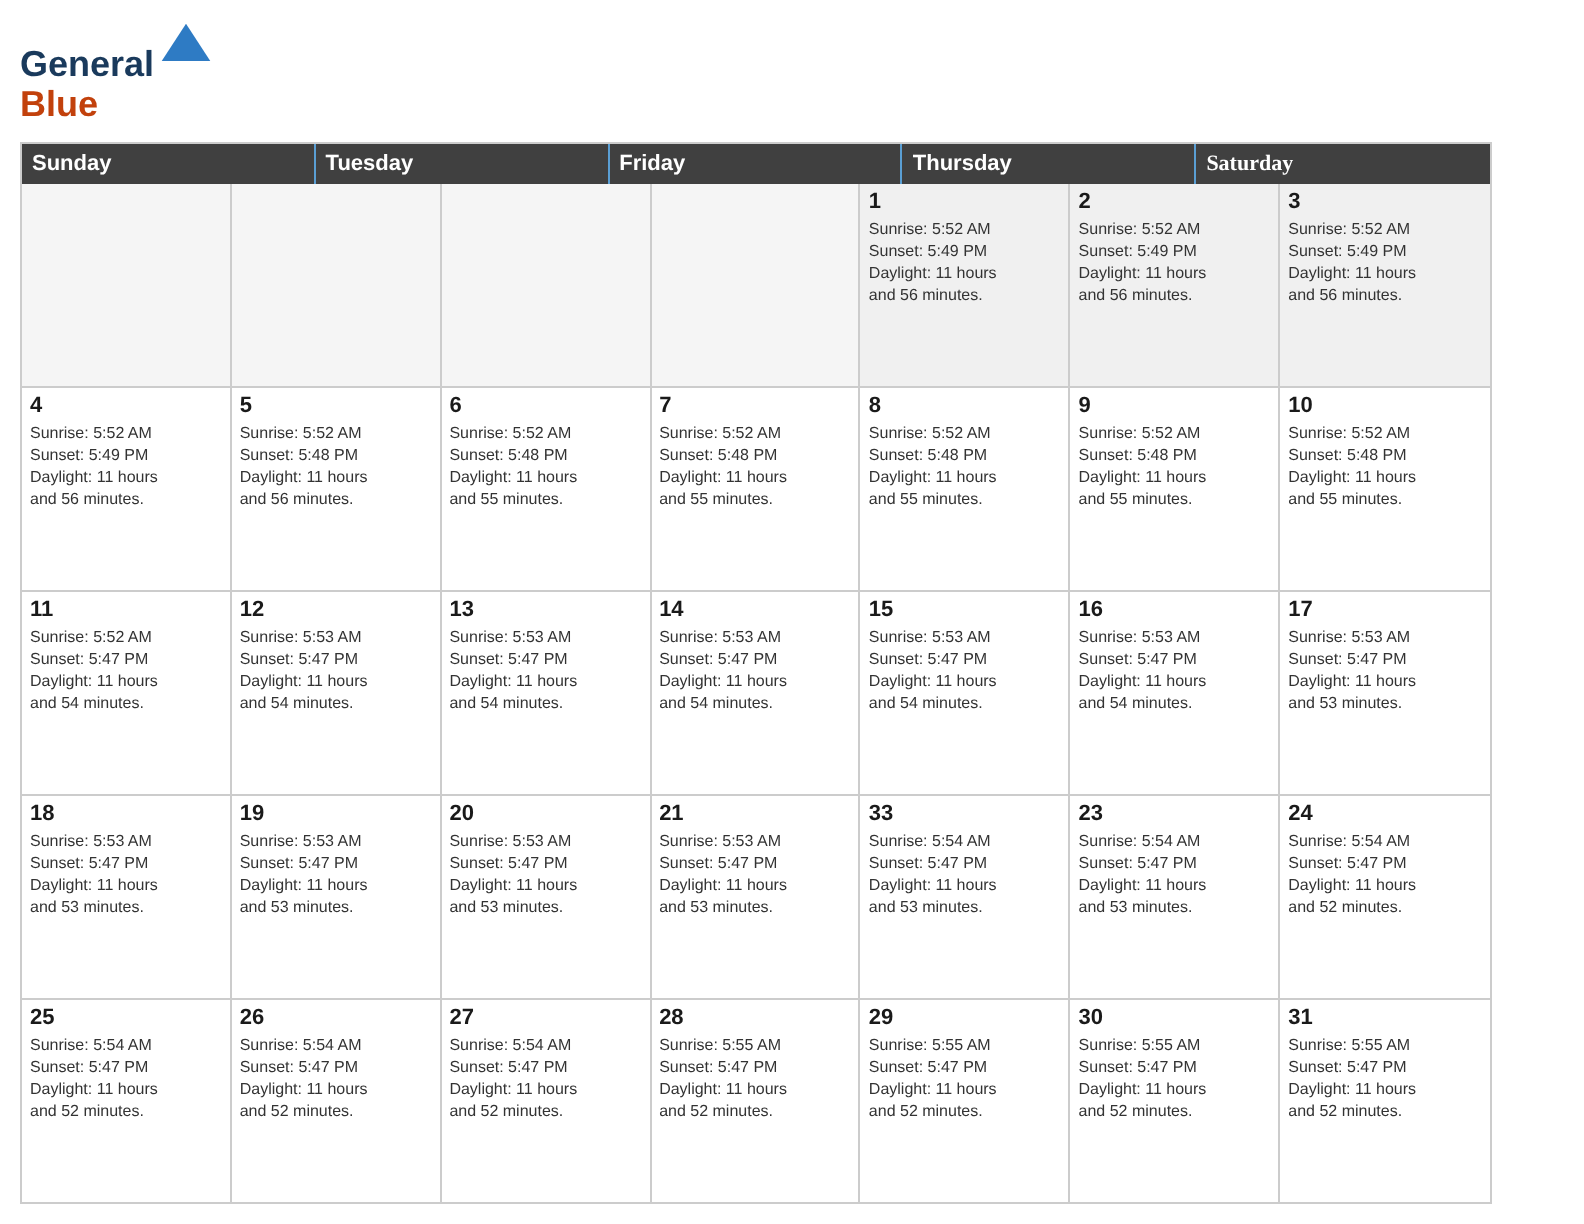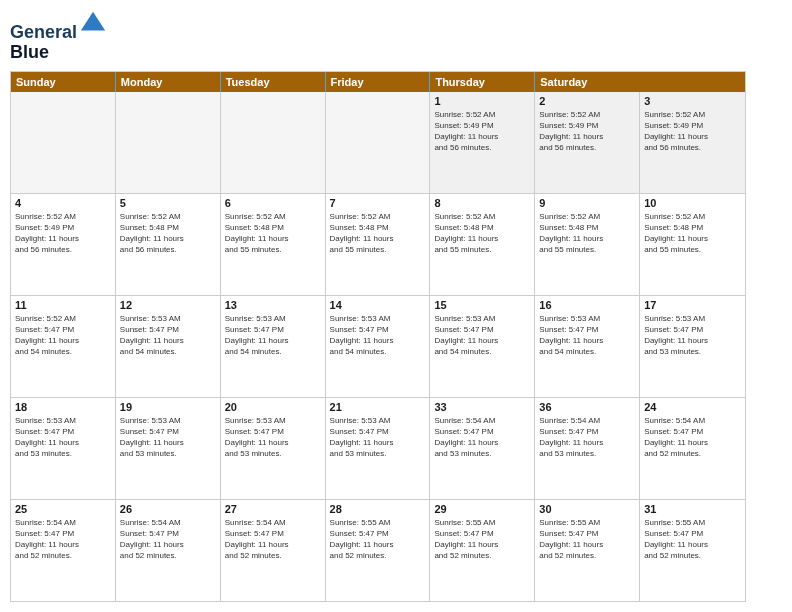--- a/index.html
+++ b/index.html
@@ -27,21 +27,21 @@
       display: flex;
       align-items: center;
     }
     .logo-text {
       font-size: 18px;
       font-weight: bold;
       color: #1a3a5c;
       line-height: 1.1;
     }
     .logo-blue {
-      color: #0f172a;
+      color: #c2410c;
     }
     .logo-icon {
       width: 28px;
       height: 28px;
       margin-left: 2px;
     }
     .title-block {
       text-align: right;
     }
     .title-block h1 {
@@ -55,33 +55,34 @@
       font-weight: normal;
     }
     .calendar {
       flex: 1;
       display: flex;
       flex-direction: column;
       border: 1px solid #ccc;
     }
     .cal-header {
       display: grid;
-      grid-template-columns: repeat(7, 1fr);
-      background: #a16207;
+      grid-template-columns: repeat(5, 1fr);
+      background: #404040;
     }
     .cal-header-cell {
       color: #fff;
       font-size: 11px;
       font-weight: bold;
       padding: 4px 5px;
       text-align: left;
       border-right: 1px solid #5a9fd4;
     }
     .cal-header-cell:last-child {
       border-right: none;
+      font-family: Liberation Serif, serif;
     }
     .cal-body {
       flex: 1;
       display: flex;
       flex-direction: column;
     }
     .cal-row {
       display: grid;
       grid-template-columns: repeat(7, 1fr);
       flex: 1;
@@ -137,21 +138,20 @@
     </div>
     <div class="title-block">
       <h1></h1>
       <h2></h2>
     </div>
   </div>
 
   <div class="calendar">
     <div class="cal-header">
     <div class="cal-header-cell">Sunday</div>
-        <div class="cal-header-cell">Monday</div>
         <div class="cal-header-cell">Tuesday</div>
         <div class="cal-header-cell">Friday</div>
         <div class="cal-header-cell">Thursday</div>
         <div class="cal-header-cell">Saturday</div>
       </div>
     <div class="cal-body">
     <div class="cal-row">
           <div class="cal-cell empty"></div>
           <div class="cal-cell empty"></div>
           <div class="cal-cell empty"></div>
@@ -244,21 +244,21 @@
           </div>
           <div class="cal-cell">
             <span class="day-num">21</span>
             <div class="day-info">Sunrise: 5:53 AM<br>Sunset: 5:47 PM<br>Daylight: 11 hours<br>and 53 minutes.</div>
           </div>
           <div class="cal-cell">
             <span class="day-num">33</span>
             <div class="day-info">Sunrise: 5:54 AM<br>Sunset: 5:47 PM<br>Daylight: 11 hours<br>and 53 minutes.</div>
           </div>
           <div class="cal-cell">
-            <span class="day-num">36</span>
+            <span class="day-num">23</span>
             <div class="day-info">Sunrise: 5:54 AM<br>Sunset: 5:47 PM<br>Daylight: 11 hours<br>and 53 minutes.</div>
           </div>
           <div class="cal-cell">
             <span class="day-num">24</span>
             <div class="day-info">Sunrise: 5:54 AM<br>Sunset: 5:47 PM<br>Daylight: 11 hours<br>and 52 minutes.</div>
           </div>
         </div>
         <div class="cal-row">
           <div class="cal-cell">
             <span class="day-num">25</span>

